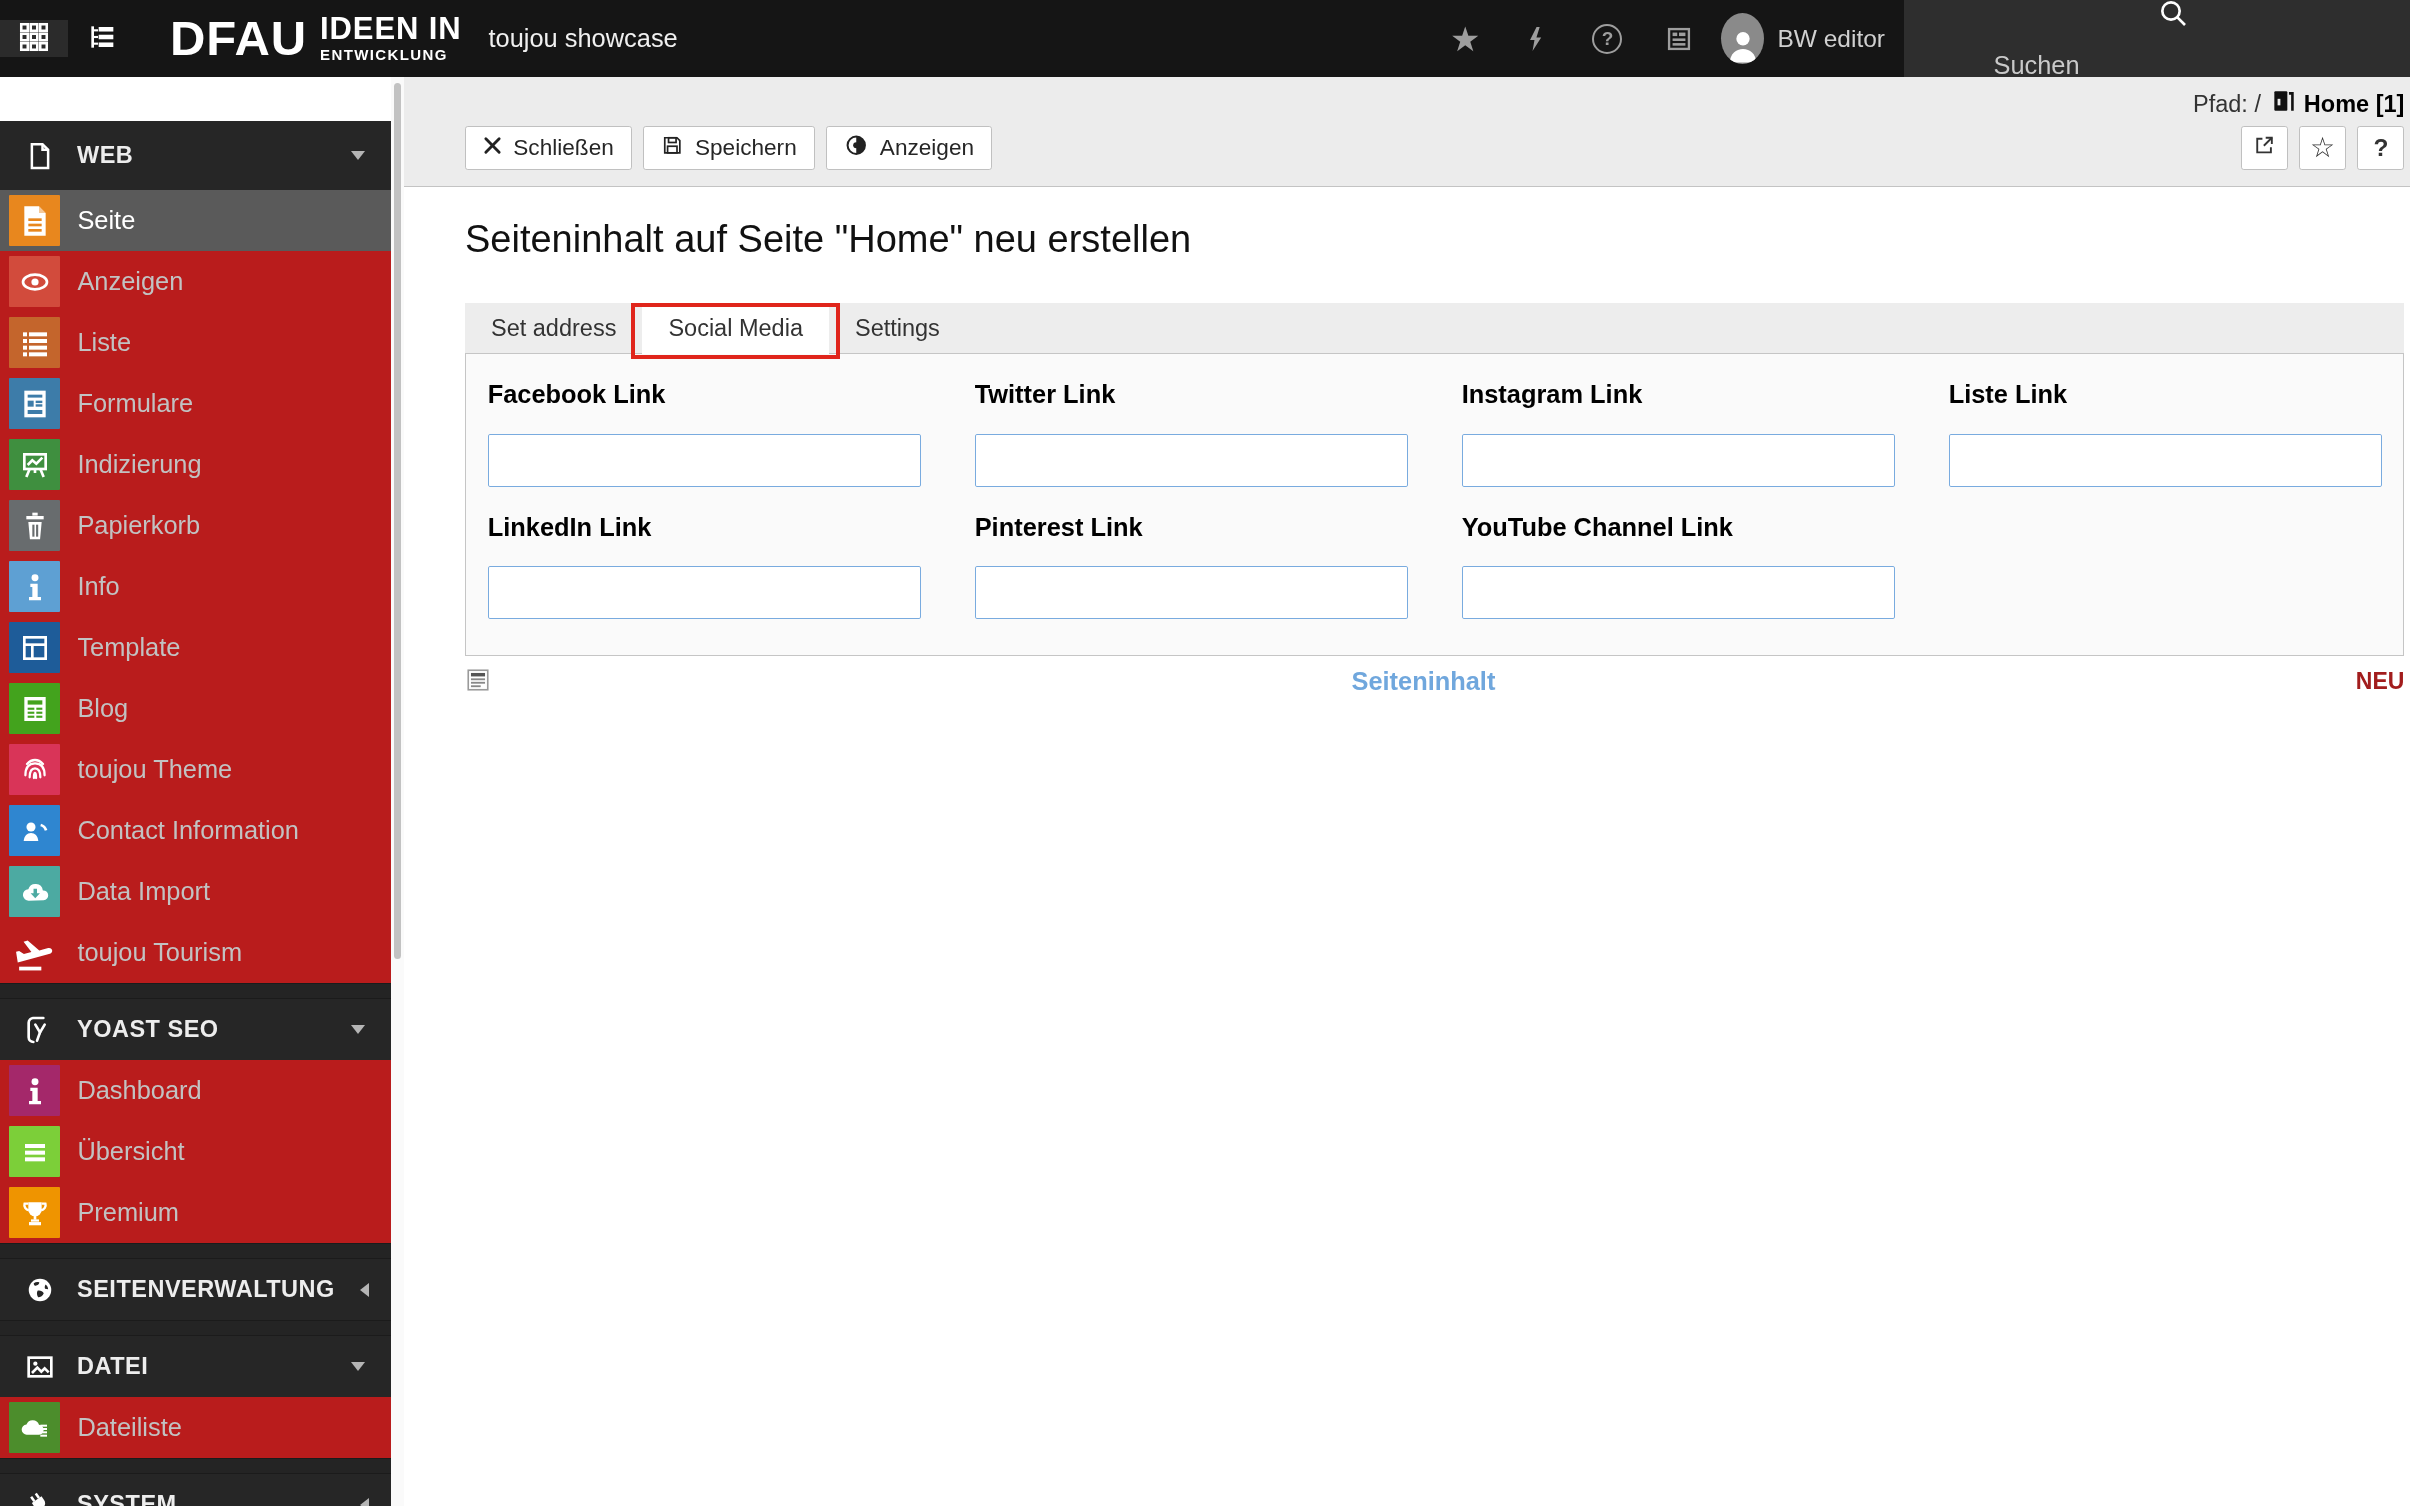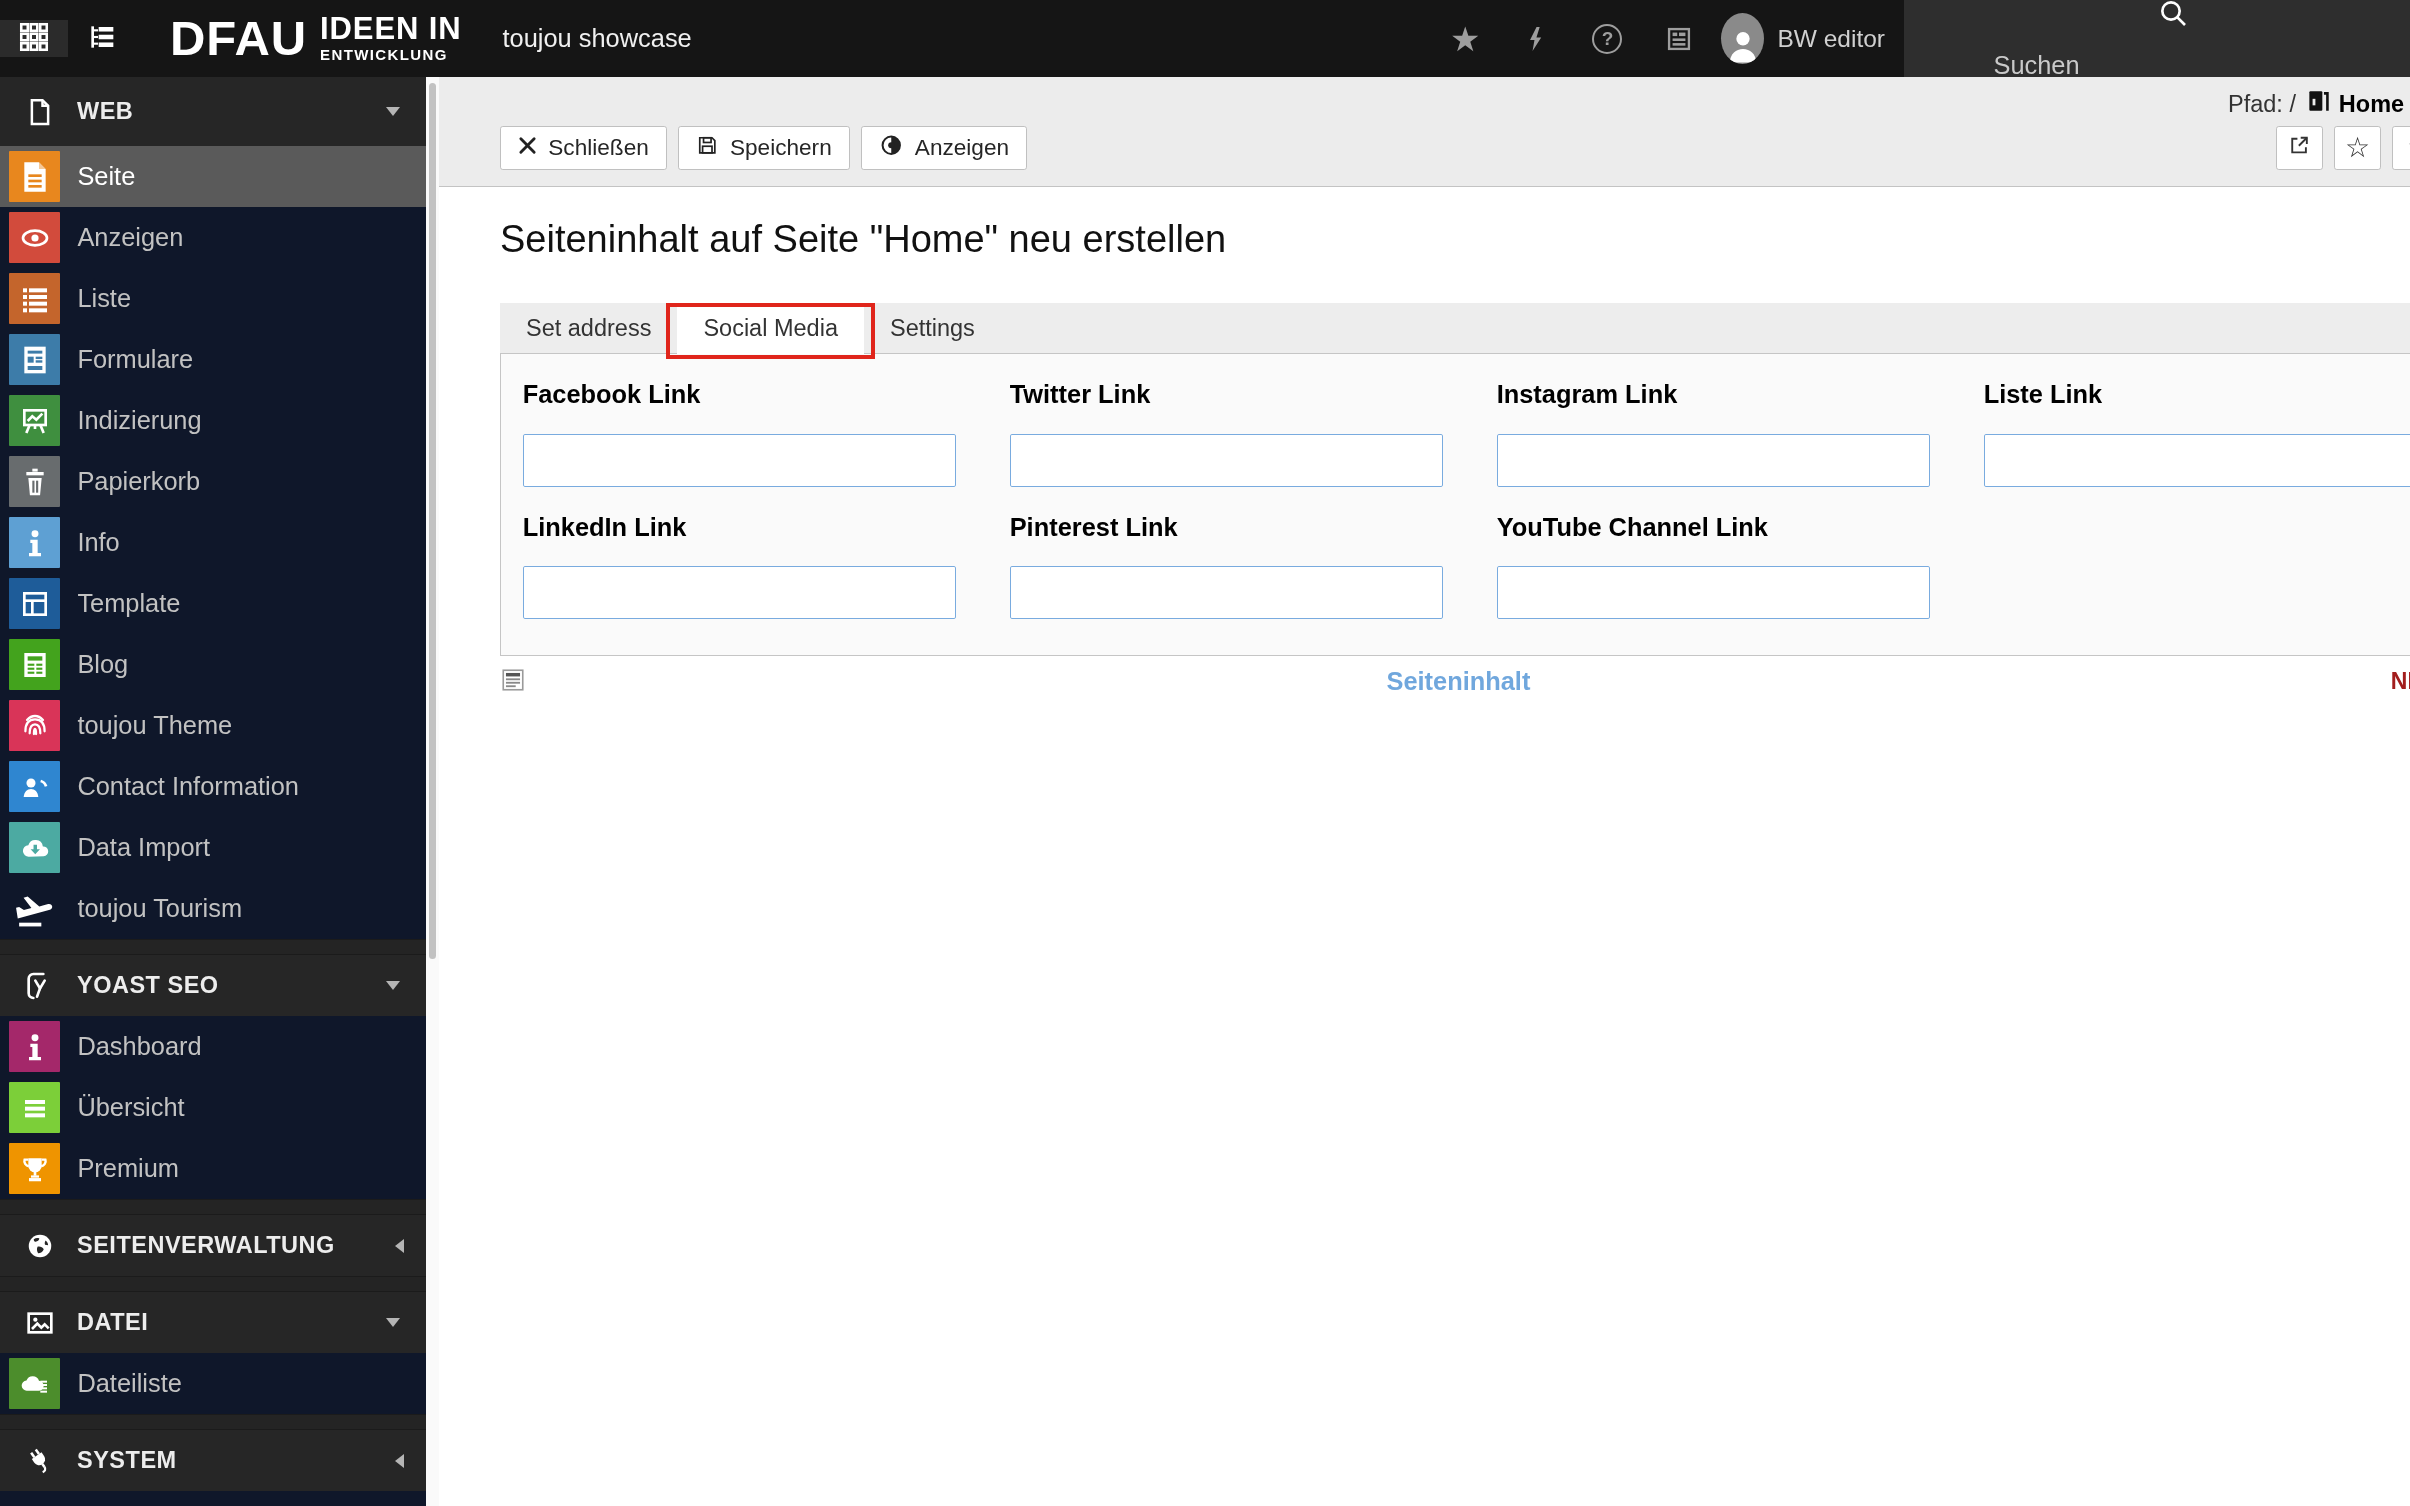--- a/index.html
+++ b/index.html
@@ -8,42 +8,42 @@
 
   
   .topbar { height:77px; background:#151515; display:flex; align-items:center; }
   .tb-btn { width:68px; display:flex; align-items:center; justify-content:center; cursor:pointer; }
   .tb-btn.active { background:#2b2b2b; }
   .logo { display:flex; align-items:center; margin-left:34px; gap:13px; }
   .logo-brand { color:#fff; font-size:49px; font-weight:bold; letter-spacing:0.9px; line-height:1; }
   .logo-claim { display:flex; flex-direction:column; justify-content:center; color:#fff; }
   .logo-claim .l1 { font-size:31px; font-weight:bold; letter-spacing:0.9px; line-height:1.05; }
   .logo-claim .l2 { font-size:15px; font-weight:bold; letter-spacing:1.4px; line-height:1.2; }
-  .product-title { color:#f0f0f0; font-size:25.4px; margin-left:41px; align-self:center; }
+  .product-title { color:#f0f0f0; font-size:25.4px; margin-left:27px; align-self:center; }
   .tb-spacer { flex:1; }
   .tb-icons { display:flex; align-items:center; gap:43px; margin-right:28px; }
   .tb-ic { color:#9e9e9e; display:flex; align-items:center; justify-content:center; cursor:pointer; }
   .tb-star { font-size:34px; line-height:1; }
   .help-circle { width:30px; height:30px; border:2.8px solid #9e9e9e; border-radius:50%;
                  display:flex; align-items:center; justify-content:center;
                  font-size:19px; font-weight:bold; color:#9e9e9e; }
   .tb-user { display:flex; align-items:center; gap:13px; margin-right:19px; cursor:pointer; }
   .avatar { width:43px; height:51px; border-radius:50%; background:#8a8a8a; overflow:hidden;
             display:flex; align-items:flex-end; justify-content:center; }
   .tb-username { color:#d0d0d0; font-size:24.5px; }
   .tb-search { width:507px; background:#2e2e2e; display:flex; align-items:center; padding-left:30px; gap:19px;flex-direction:column; }
   .tb-search input { background:transparent; border:none; outline:none; color:#c9c9c9;
                      font-size:25.4px; width:358px; font-family:inherit; }
   .tb-search input::placeholder { color:#c9c9c9; opacity:1; }
 
   
   .layout { display:flex; height:1429px; }
 
   
-  .sidebar { width:426px; background:#0f172a; flex-shrink:0; }
+  .sidebar { width:391px; background:#b91c1c; flex-shrink:0;margin-top:44px; }
   .shead { height:61px; display:flex; align-items:center; padding:0 26px 0 19px;
            background:#262626; cursor:pointer; }
   .shead.first { height:69px; }
   .shead-icon { width:41px; display:flex; justify-content:center; }
   .shead-label { color:#ededed; font-size:23.5px; font-weight:bold; letter-spacing:0.5px; margin-left:17px; flex:1; }
   .chev-down { width:0; height:0; border:7.5px solid transparent; border-top:9.4px solid #b5b5b5; margin-top:7.5px; }
   .chev-left { width:0; height:0; border:7.5px solid transparent; border-right:9.4px solid #b5b5b5; margin-right:-3.8px; }
   .srow { height:61px; display:flex; align-items:center; cursor:pointer; }
   .srow.selected { background:#5a5a5a; }
   .tile { width:51px; height:51px; margin-left:9.4px; border-radius:0.9px;

